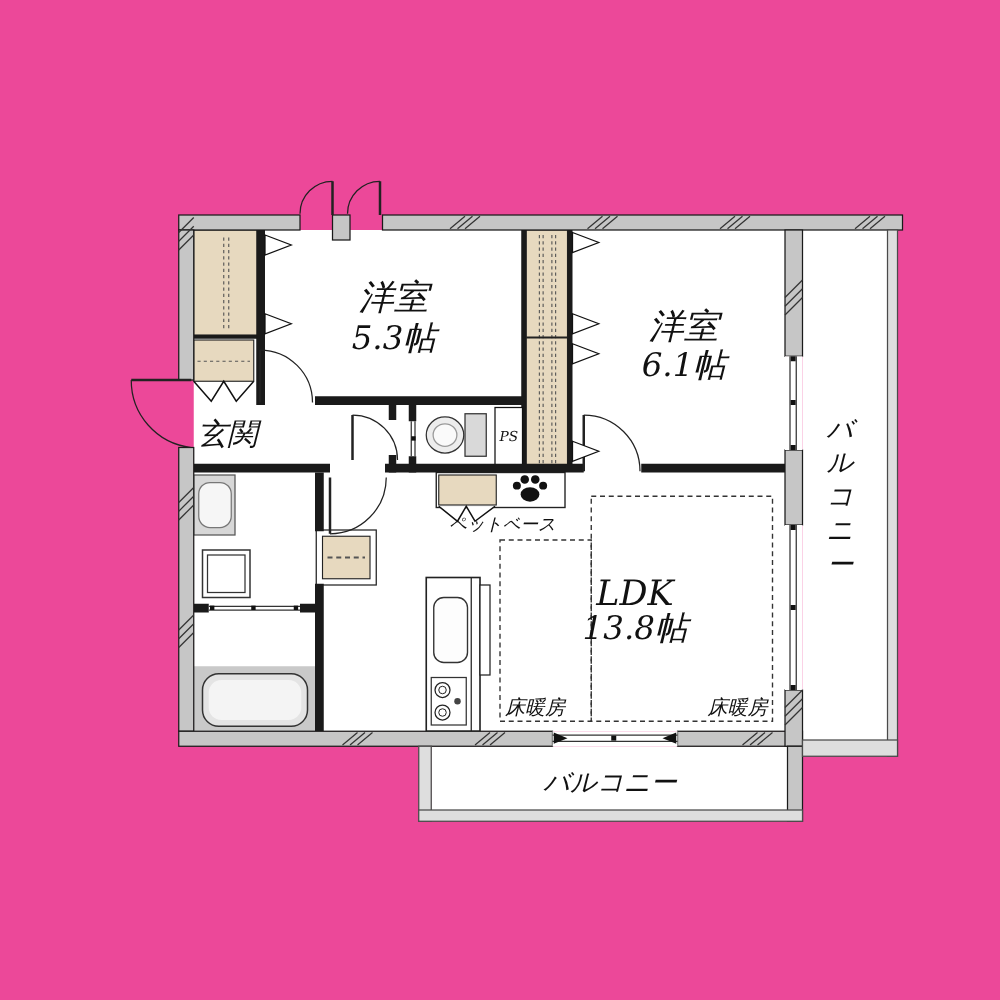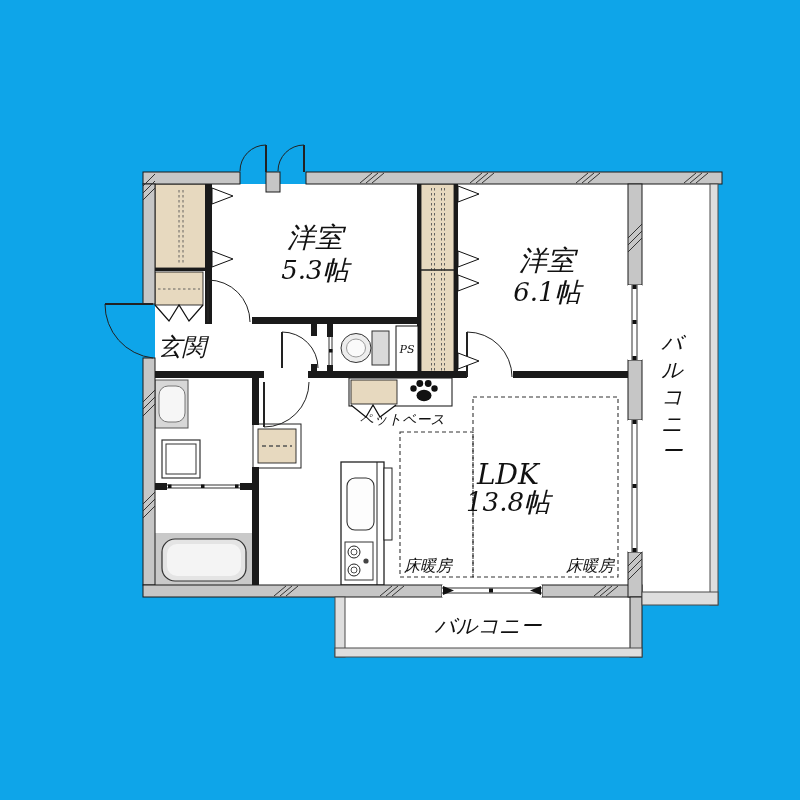--- a/index.html
+++ b/index.html
@@ -1,16 +1,16 @@
 <!DOCTYPE html>
 <html><head>
 <meta charset="utf-8">
 <style>
   html,body{margin:0;padding:0;background:#ffffff;}
-  .stage{position:relative;width:800px;height:800px;background:#0ea5e9;overflow:hidden;}
+  .stage{position:relative;width:800px;height:800px;background:#ec4899;overflow:hidden;}
   svg{display:block;}
   .lbl{font-family:"DejaVu Serif","Liberation Serif",serif;font-style:italic;fill:#111;}
   .lbl-room{font-size:28px;}
   .lbl-size{font-size:26px;}
   .lbl-genkan{font-size:24px;}
   .lbl-balcony{font-size:21px;}
   .lbl-heat{font-size:16px;}
   .lbl-pet{font-size:14px;}
   .lbl-ps{font-size:11px;}
   .wall-ext{fill:#c6c6c6;stroke:#1a1a1a;stroke-width:1;}

